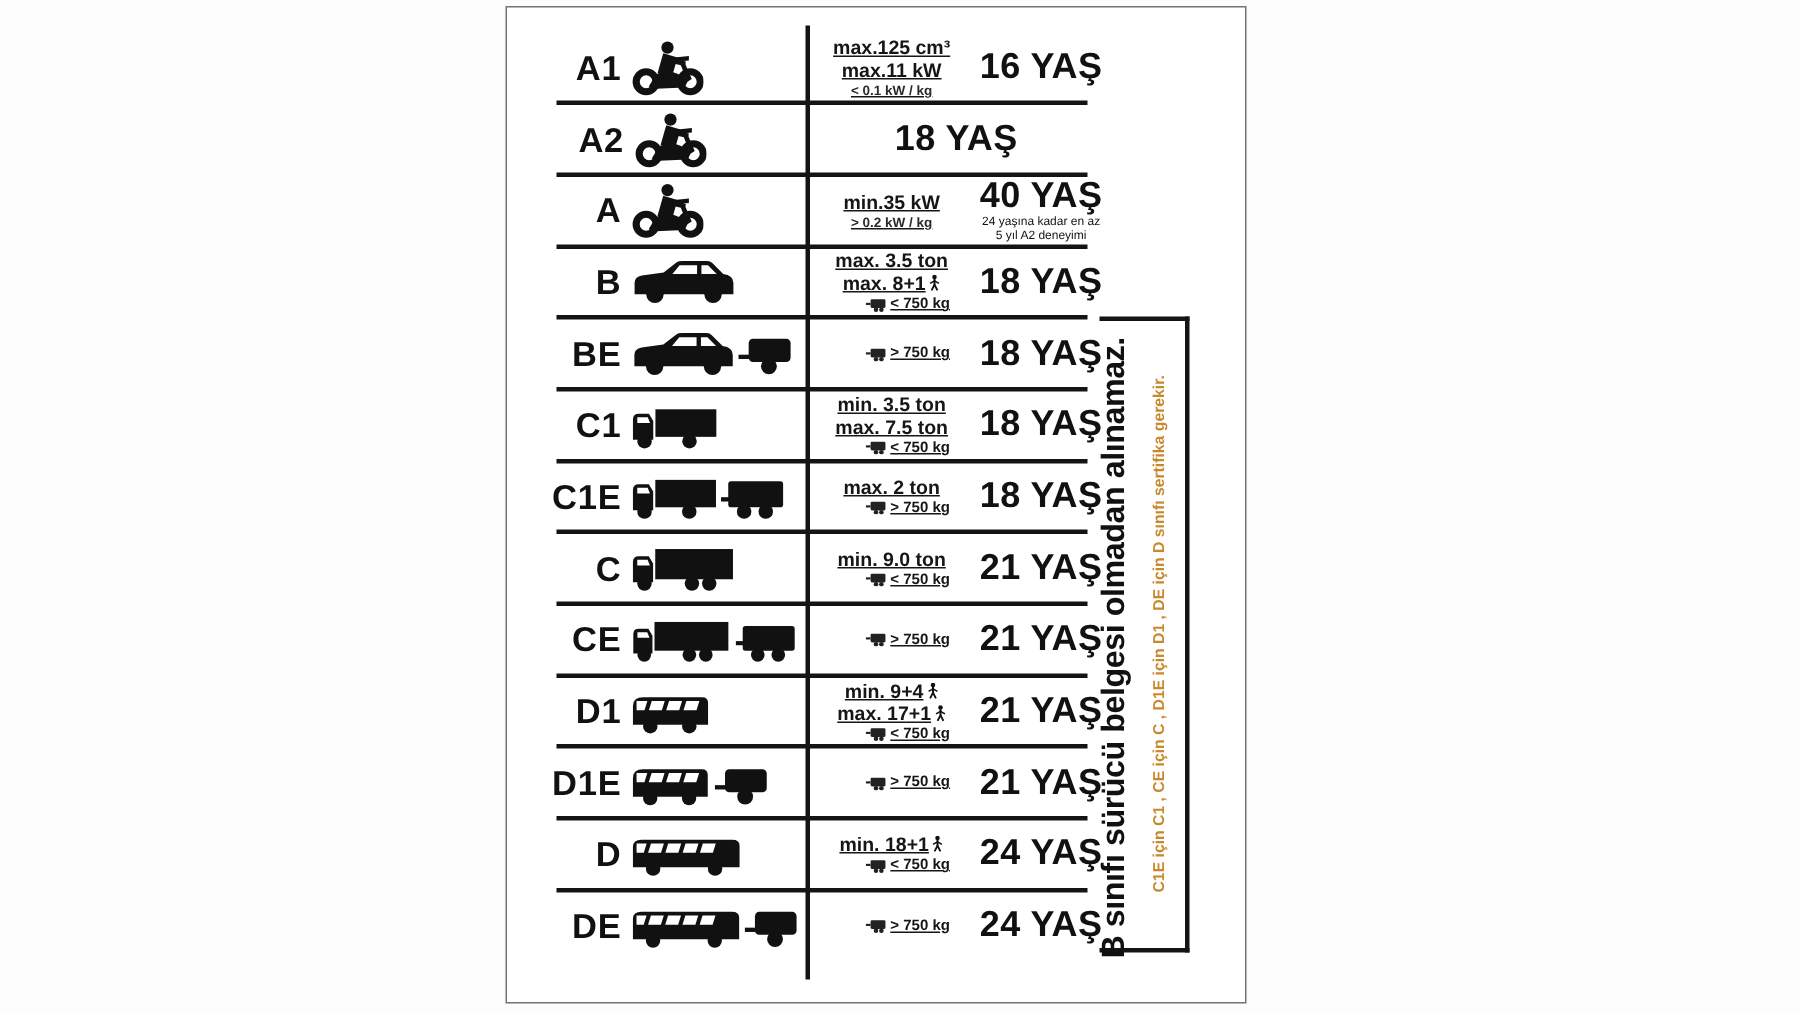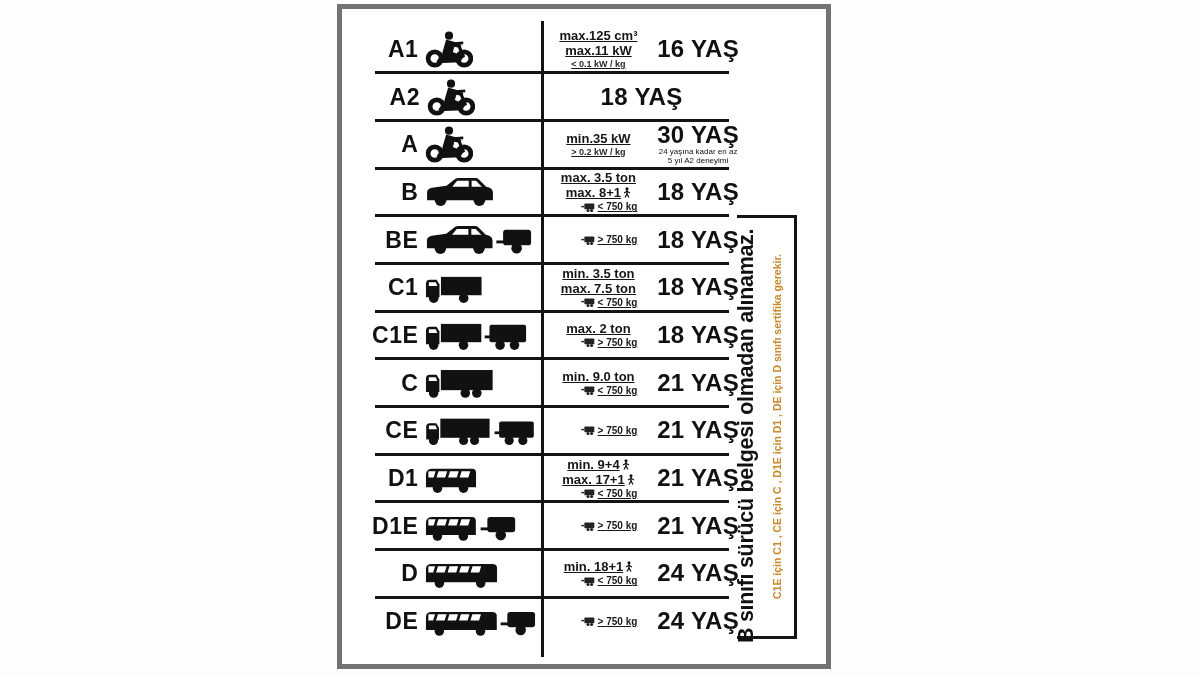--- a/index.html
+++ b/index.html
@@ -4,21 +4,21 @@
 <style>
   html,body{margin:0;padding:0;}
   body{
     width:1200px;height:675px;position:relative;overflow:hidden;
     background:#fdfdfd;
     font-family:"Liberation Sans","DejaVu Sans",sans-serif;
     color:#111;
   }
   .page{
     position:absolute;left:337px;top:4px;width:494px;height:665px;
-    background:#ffffff;border:5px solid #737373;box-sizing:border-box;
+    background:#ffffff;border:1px solid #737373;box-sizing:border-box;
   }
   .divider{
     position:absolute;left:199px;top:12px;width:3px;height:636px;background:#141414;
   }
   .rows{position:absolute;left:0;top:16px;width:397px;}
   .row{height:47.7px;position:relative;display:flex;align-items:center;}
   .row:not(.last)::after{
     content:"";position:absolute;left:33px;bottom:-1.5px;width:354px;height:3px;background:#141414;
   }
   .cell-label{width:78px;text-align:right;font-size:23px;font-weight:700;letter-spacing:0.5px;line-height:24px;}
@@ -214,21 +214,21 @@
             <use href="#icon-motorcycle"></use>
           </svg>
         </div>
     <div class="cell-req">
           <div class="req-line">
             <span>min.35 kW</span>
           </div>
           <div class="req-small">&gt; 0.2 kW / kg</div>
         </div>
     <div class="cell-age">
-      <div class="age-main">30 YAŞ</div>
+      <div class="age-main">40 YAŞ</div>
     <div class="age-note">24 yaşına kadar en az</div>
           <div class="age-note">5 yıl A2 deneyimi</div>
         </div>
   </div>
 
   <div class="row">
     <div class="cell-label">B</div>
     <div class="cell-icon">
           <svg viewBox="0 0 72 32" width="70" height="31">
             <use href="#icon-car"></use>

